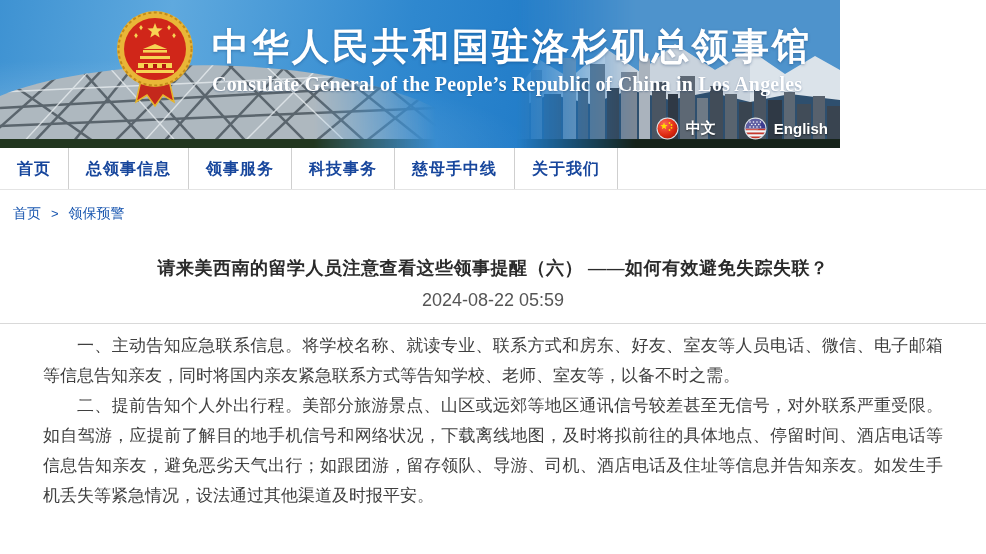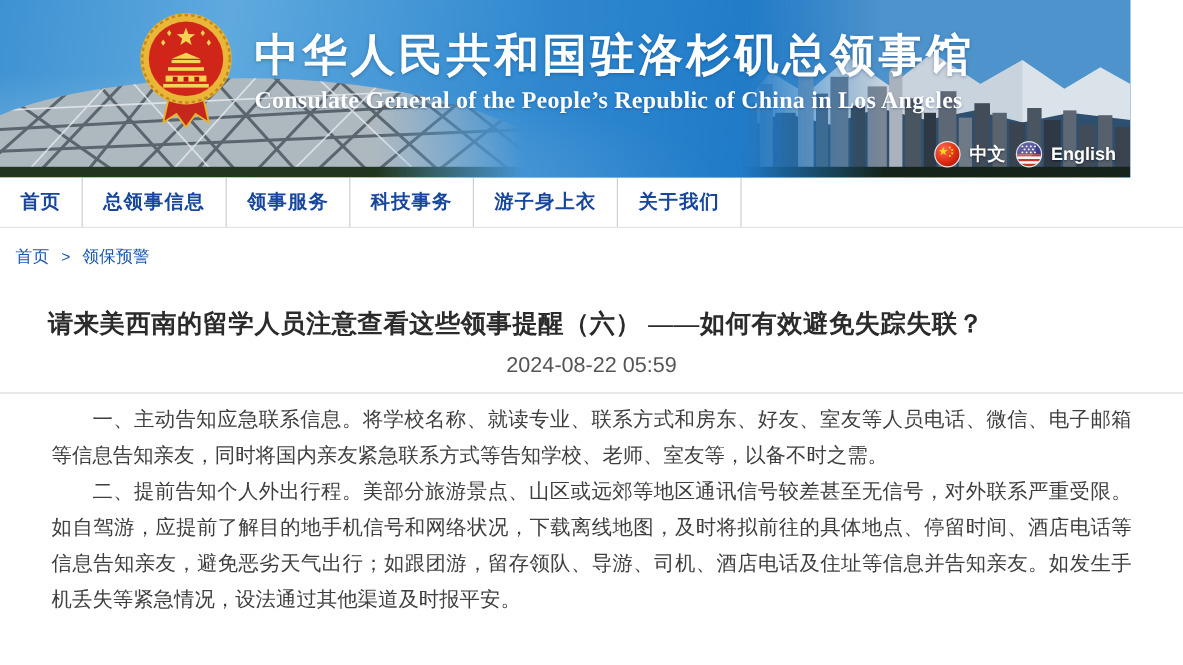--- a/index.html
+++ b/index.html
@@ -1,54 +1,54 @@
 <!DOCTYPE html>
 <html><head>
 <meta charset="utf-8">
 <style>
   html,body{margin:0;padding:0;background:#ffffff;}
   body{width:986px;height:554px;overflow:hidden;font-family:"Liberation Sans","DejaVu Sans",sans-serif;}
 
   
-  .banner{position:relative;width:942px;height:148px;overflow:hidden;
+  .banner{position:relative;width:840px;height:148px;overflow:hidden;
     background:
       radial-gradient(ellipse at 10% 100%, rgba(255,255,255,.30), rgba(255,255,255,0) 42%),
       linear-gradient(100deg,#3e92d2 0%,#5fa9de 20%,#2f88cf 48%,#1d78c6 70%,#2a77b9 100%);}
   .stadium{position:absolute;left:0;bottom:0;width:436px;height:102px;
     -webkit-mask-image:linear-gradient(to right,#000 72%,transparent 100%);
     mask-image:linear-gradient(to right,#000 72%,transparent 100%);}
   .city{position:absolute;right:0;top:0;width:330px;height:148px;
     -webkit-mask-image:linear-gradient(to left,#000 62%,transparent 98%);
     mask-image:linear-gradient(to left,#000 62%,transparent 98%);}
   .emblem{position:absolute;left:113px;top:9px;width:84px;height:100px;}
   .banner-titles{position:absolute;left:212px;top:26px;color:#ffffff;}
   .banner-title-zh{font-family:"Liberation Serif","DejaVu Serif",serif;font-size:37px;font-weight:bold;
     letter-spacing:3px;line-height:1.15;white-space:nowrap;text-shadow:0 1px 3px rgba(0,40,90,.35);}
   .banner-title-en{font-family:"Liberation Serif","DejaVu Serif",serif;font-size:20px;font-weight:bold;
     letter-spacing:.2px;margin-top:4px;white-space:nowrap;text-shadow:0 1px 2px rgba(0,40,90,.35);}
-  .lang-switch{position:absolute;bottom:8px;right:12px;display:flex;align-items:center;gap:8px;z-index:5;}
+  .lang-switch{position:absolute;bottom:8px;right:12px;display:flex;align-items:center;gap:28px;z-index:5;}
   .lang-btn{display:flex;align-items:center;gap:7px;cursor:pointer;color:#ffffff;font-weight:bold;
     font-size:15px;text-shadow:0 1px 2px rgba(0,0,0,.55);}
   .flag{width:23px;height:23px;display:block;}
 
   
   .nav-bar{width:986px;background:#ffffff;border-bottom:1px solid #e4e4e4;}
   .nav{list-style:none;margin:0;padding:0;display:flex;height:41px;}
   .nav li{border-right:1px solid #cfcfcf;}
   .nav a{display:block;padding:0 17px;line-height:41px;font-size:16px;font-weight:bold;
     color:#17469c;text-decoration:none;letter-spacing:1px;white-space:nowrap;}
 
   
   .breadcrumb{padding:15px 0 0 13px;font-size:14px;color:#1a57b0;
     font-family:"Liberation Serif","DejaVu Serif",serif;}
   .breadcrumb a{color:#1a57b0;text-decoration:none;cursor:pointer;}
   .breadcrumb .sep{margin:0 10px;color:#1a57b0;font-family:"Liberation Sans",sans-serif;font-size:13px;}
 
   
-  .article-title{margin:33px 40px 0;text-align:left;font-size:21px;font-weight:bold;color:#2b2b2b;
+  .article-title{margin:33px 40px 0;text-align:center;font-size:18px;font-weight:bold;color:#2b2b2b;
     font-family:"Liberation Serif","DejaVu Serif",serif;letter-spacing:.5px;}
   .article-date{margin-top:10px;text-align:center;font-size:18px;color:#555555;}
   .divider{border:none;border-top:1px solid #d9d9d9;margin:12px 0 0 0;}
   .article-body{width:900px;margin:7px auto 0;font-family:"Liberation Serif","DejaVu Serif",serif;
     font-size:17px;line-height:30px;color:#3f3f3f;}
   .article-body p{margin:0;text-indent:2em;text-align:justify;}
 </style>
 </head>
 <body>
 
@@ -223,21 +223,21 @@
     <li>
         <a href="#">总领事信息</a>
       </li>
     <li>
         <a href="#">领事服务</a>
       </li>
     <li>
         <a href="#">科技事务</a>
       </li>
     <li>
-        <a href="#">游子身上衣</a>
+        <a href="#">慈母手中线</a>
       </li>
     <li>
         <a href="#">关于我们</a>
       </li>
   </ul>
 </div>
 
 <div class="breadcrumb">
   <a href="#">首页</a><span class="sep">&gt;</span><a href="#">领保预警</a>
 </div>

